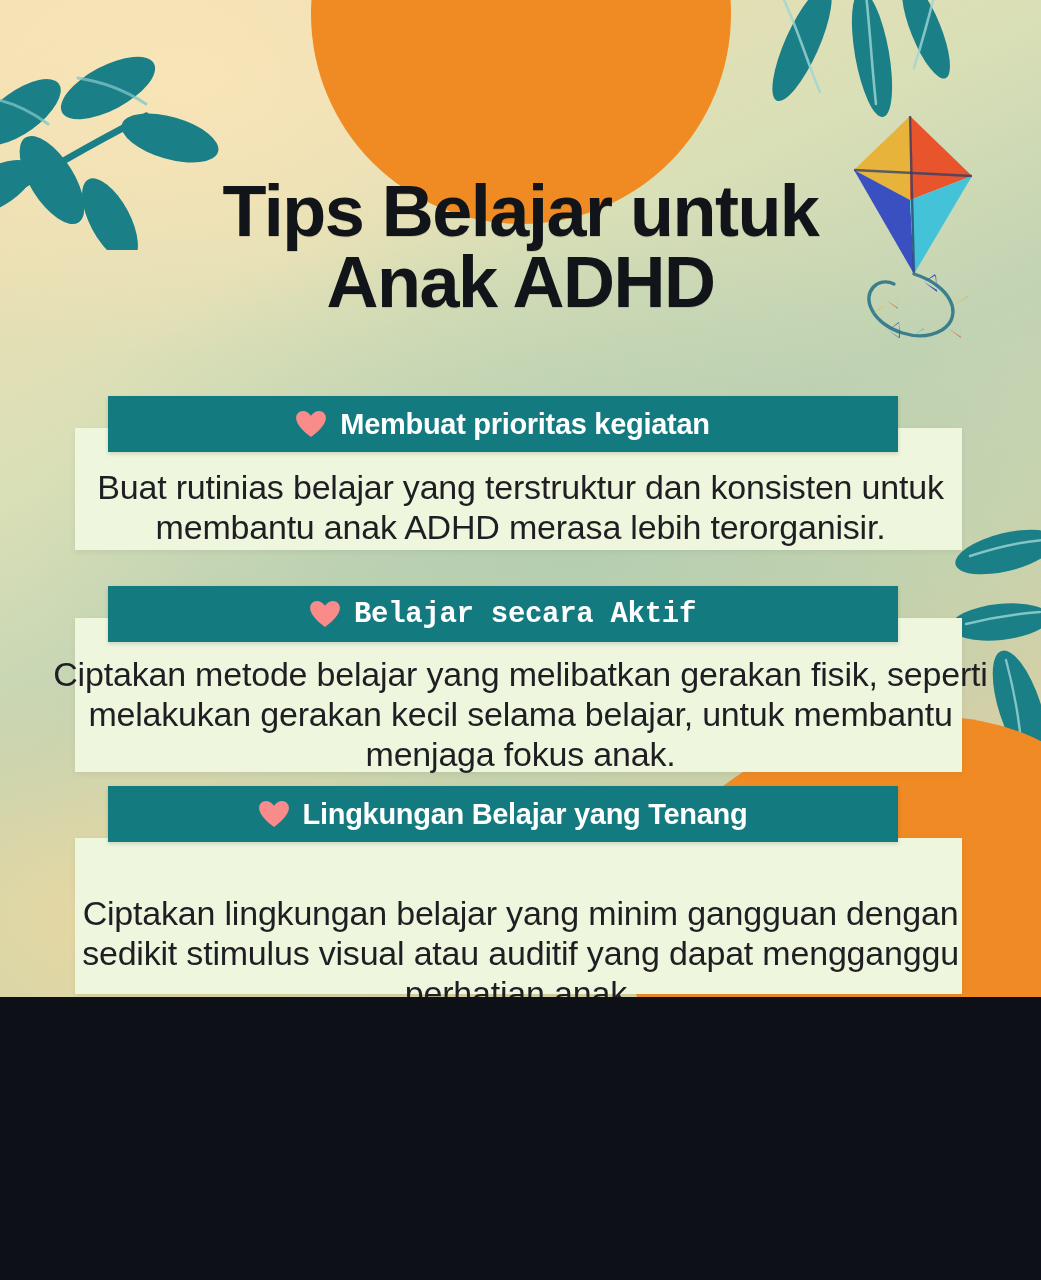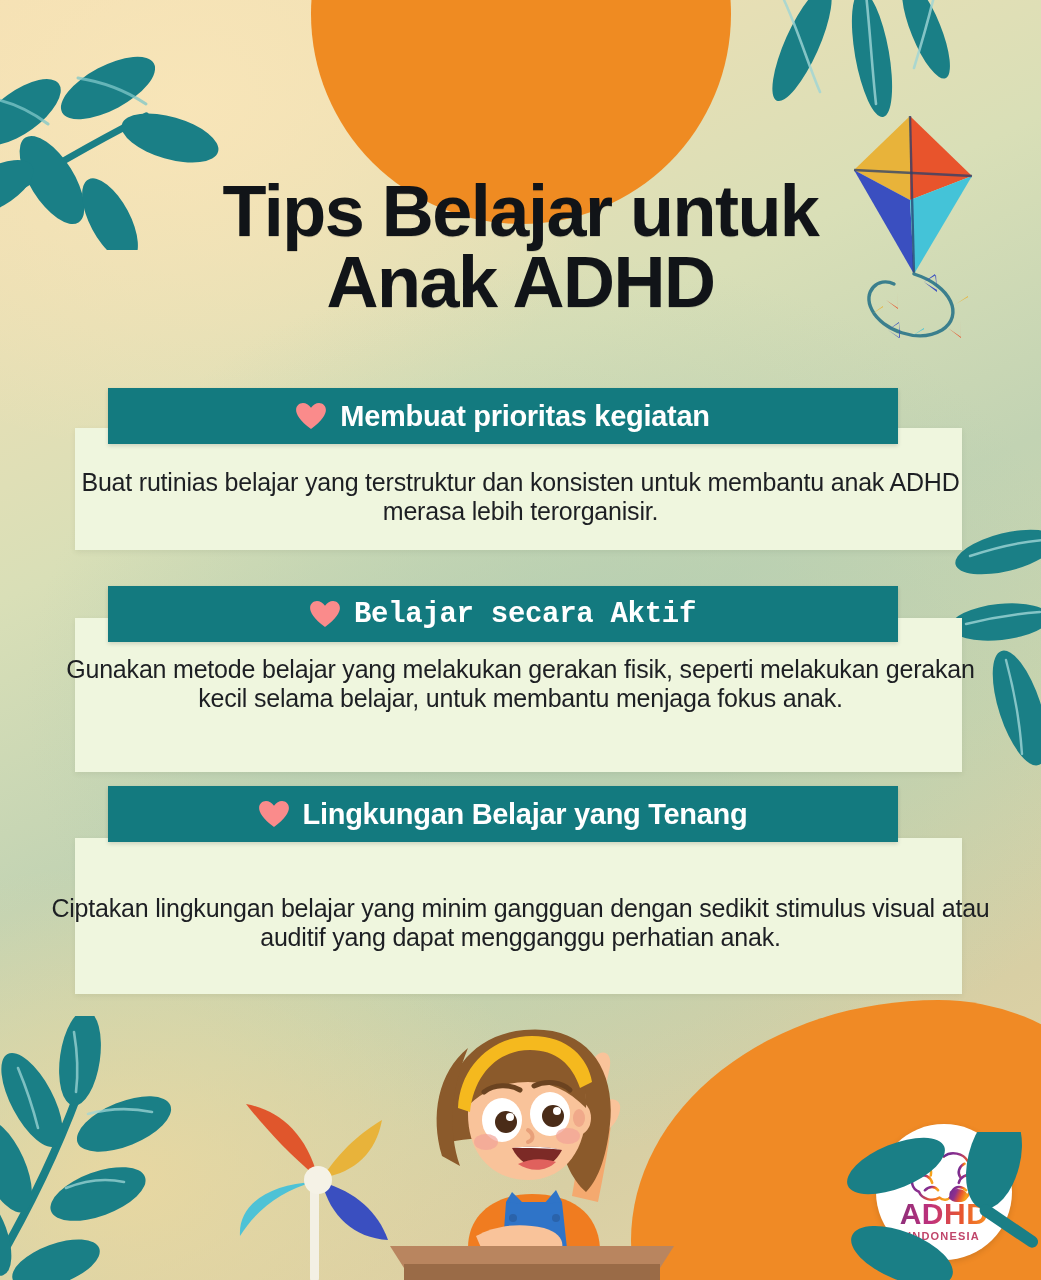--- a/index.html
+++ b/index.html
@@ -6,21 +6,21 @@
   html,body { width:1041px; height:1280px; }
   body {
     font-family:"Liberation Sans", sans-serif;
     background:#0d1117;
     overflow:hidden;
   }
 
   
   .poster{
     position:relative;
-    width:1041px; height:1280px;
+    width:1041px; height:997px;
     overflow:hidden;
     background:
       linear-gradient(155deg,#f4dfb2 0%, #ecdfb4 14%, #d9dfb7 34%, #c2d3b3 52%, #c9d4ae 66%, #d8cfa4 82%, #e7d6a8 100%);
   }
   
   .bg-wash-a{
     position:absolute; inset:0;
     background:radial-gradient(ellipse 70% 45% at 18% 8%, rgba(248,229,184,.95) 0%, rgba(248,229,184,0) 62%);
   }
   .bg-wash-b{
@@ -101,28 +101,28 @@
   }
   .card-head .heart{ width:30px; height:27px; flex:0 0 auto; }
   .card-title{
     color:#ffffff; font-weight:bold; font-size:29px;
     letter-spacing:-.3px; white-space:nowrap;
   }
   .card-text{
     position:absolute; left:0; right:0;
     text-align:center;
     color:#1d1f23;
-    font-size:25px;
+    font-size:34px;
     line-height:1.17;
     padding:0 44px;
     letter-spacing:-.2px;
   }
 
   
-  #card-0 .card-head{ top:388px; }
+  #card-0 .card-head{ top:396px; }
   #card-0 .card-body{ top:428px; height:122px; }
   #card-0 .card-text{ top:468px; }
 
   #card-1 .card-head{ top:586px;font-family:Liberation Mono, monospace; }
   #card-1 .card-body{ top:618px; height:154px; }
   #card-1 .card-text{ top:655px; }
 
   #card-2 .card-head{ top:786px; }
   #card-2 .card-body{ top:838px; height:156px; }
   #card-2 .card-text{ top:894px; }
@@ -313,21 +313,21 @@
     </div>
 
     <div class="card" id="card-1">
       <div class="card-body"></div>
       <div class="card-head">
         <svg class="heart" viewBox="0 0 32 29">
           <path d="M16 28 C4 19 0 12 0 7.5 C0 3 3.4 0 7.4 0 C10.6 0 13.6 1.8 16 5 C18.4 1.8 21.4 0 24.6 0 C28.6 0 32 3 32 7.5 C32 12 28 19 16 28 Z" fill="#fa8b8b"></path>
         </svg>
         <span class="card-title">Belajar secara Aktif</span>
       </div>
-      <div class="card-text">Gunakan metode belajar yang melakukan gerakan fisik, seperti melakukan gerakan kecil selama belajar, untuk membantu menjaga fokus anak.</div>
+      <div class="card-text">Ciptakan metode belajar yang melibatkan gerakan fisik, seperti melakukan gerakan kecil selama belajar, untuk membantu menjaga fokus anak.</div>
     </div>
 
     <div class="card" id="card-2">
       <div class="card-body"></div>
       <div class="card-head">
         <svg class="heart" viewBox="0 0 32 29">
           <path d="M16 28 C4 19 0 12 0 7.5 C0 3 3.4 0 7.4 0 C10.6 0 13.6 1.8 16 5 C18.4 1.8 21.4 0 24.6 0 C28.6 0 32 3 32 7.5 C32 12 28 19 16 28 Z" fill="#fa8b8b"></path>
         </svg>
         <span class="card-title">Lingkungan Belajar yang Tenang</span>
       </div>

